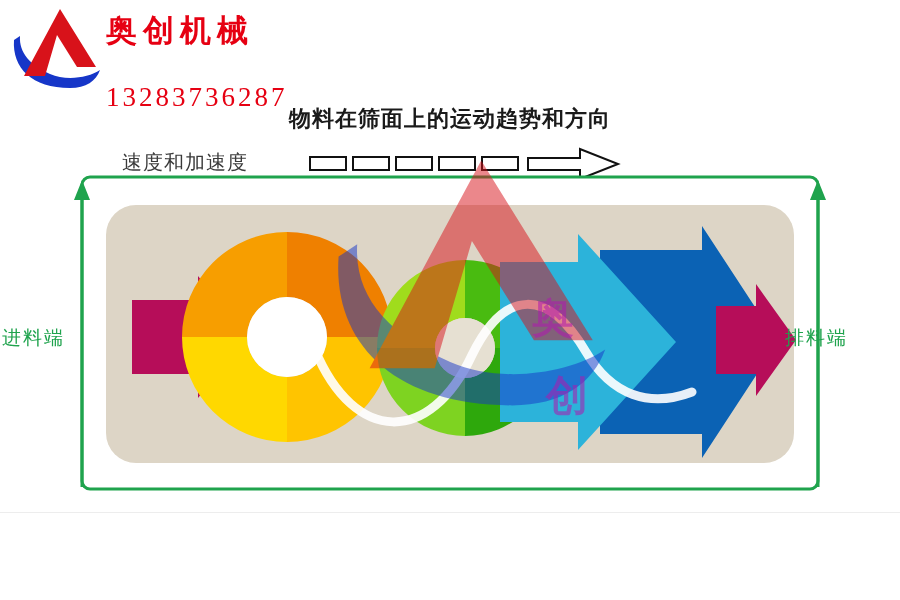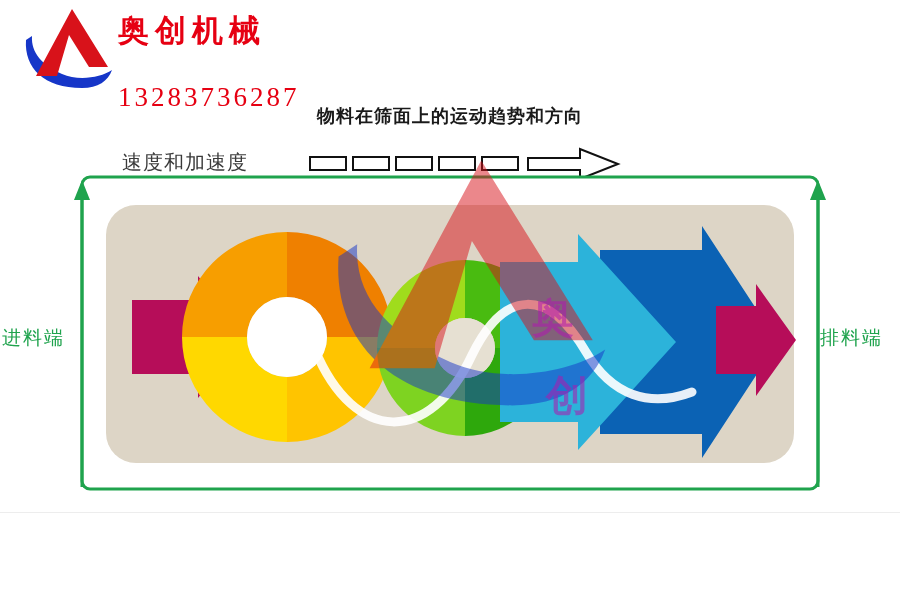--- a/index.html
+++ b/index.html
@@ -1,44 +1,44 @@
 <!DOCTYPE html>
 <html><head>
 <meta charset="utf-8">
 <style>
   html,body{margin:0;padding:0;background:#fff;}
   .stage{
     position:relative;width:900px;height:600px;background:#ffffff;overflow:hidden;
     font-family:"Liberation Sans", sans-serif;
   }
-  .header{position:absolute;left:12px;top:0;width:420px;height:100px;}
+  .header{position:absolute;left:0;top:0;width:420px;height:100px;}
   .logo-svg{position:absolute;left:8px;top:4px;width:95px;height:88px;}
   .brand-name{
     position:absolute;left:106px;top:10px;font-size:31px;font-weight:bold;
     color:#e60012;letter-spacing:6px;white-space:nowrap;
   }
   .brand-phone{
     position:absolute;left:106px;top:54px;font-size:27px;color:#e60012;
     font-family:"Liberation Serif", serif;letter-spacing:3px;white-space:nowrap;margin-top:28px;
   }
   .title{
     position:absolute;left:0;right:0;top:104px;text-align:center;
-    font-size:18px;font-weight:bold;color:#1a1a1a;letter-spacing:1px;
+    font-size:22px;font-weight:bold;color:#1a1a1a;letter-spacing:1px;
   }
   .speed-label{
     position:absolute;left:122px;top:149px;font-size:20px;color:#3a3a3a;letter-spacing:1px;
   }
   .scene{position:absolute;left:0;top:0;width:900px;height:600px;}
   .feed-label{
     position:absolute;left:2px;top:325px;width:66px;font-size:19px;color:#1fa34d;
     letter-spacing:2px;white-space:nowrap;
   }
   .discharge-label{
-    position:absolute;left:820px;top:325px;width:70px;font-size:19px;color:#1fa34d;
-    letter-spacing:2px;white-space:nowrap;
+    position:absolute;left:778px;top:325px;width:70px;font-size:19px;color:#1fa34d;
+    letter-spacing:2px;white-space:nowrap;text-align:right;
   }
   .baseline{position:absolute;left:0;top:512px;width:900px;height:1px;background:#ededed;}
   .wm-text{font-family:"Liberation Sans", sans-serif;font-weight:bold;}
 </style>
 </head>
 <body>
 
 <div class="stage">
 
   <div class="header">

